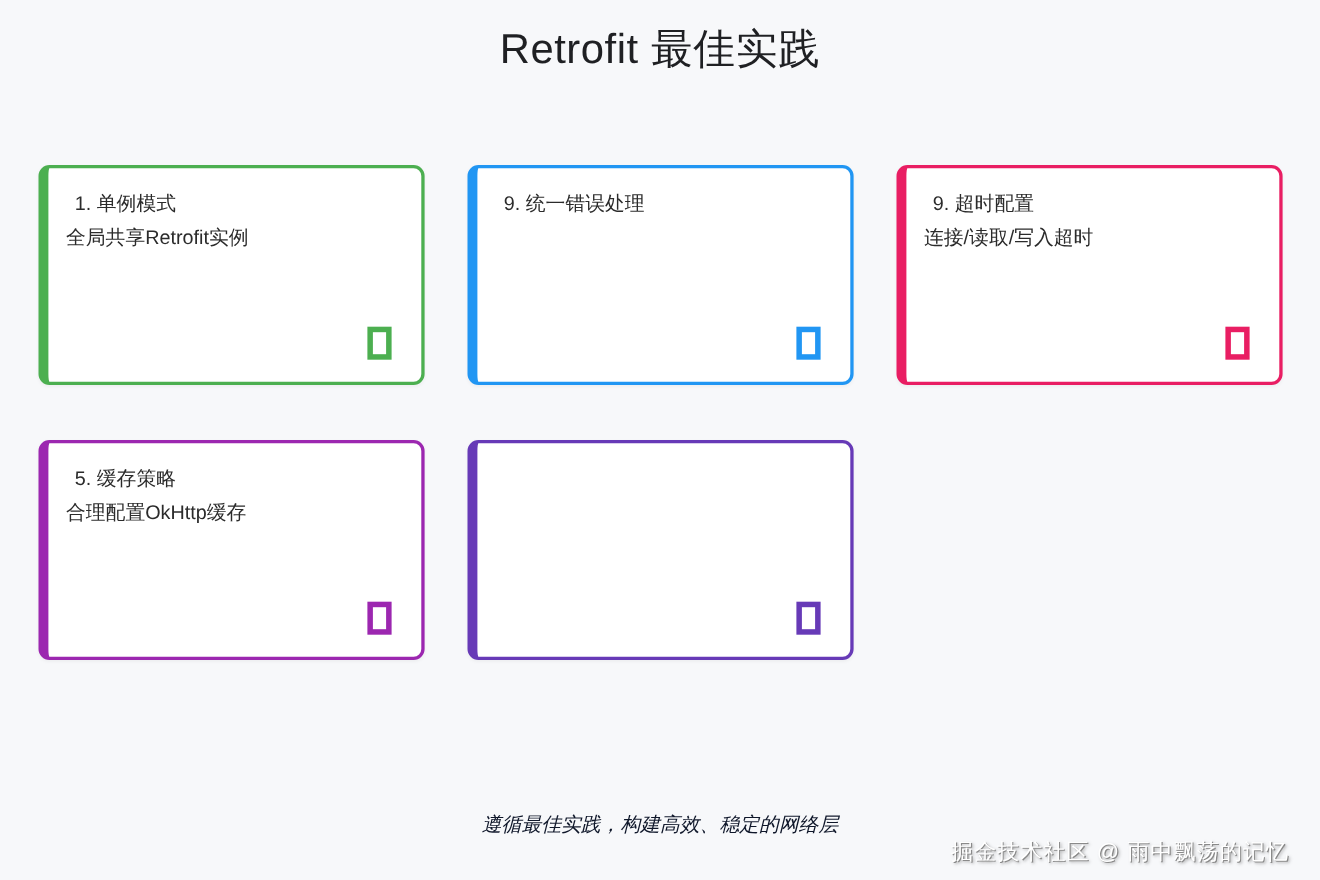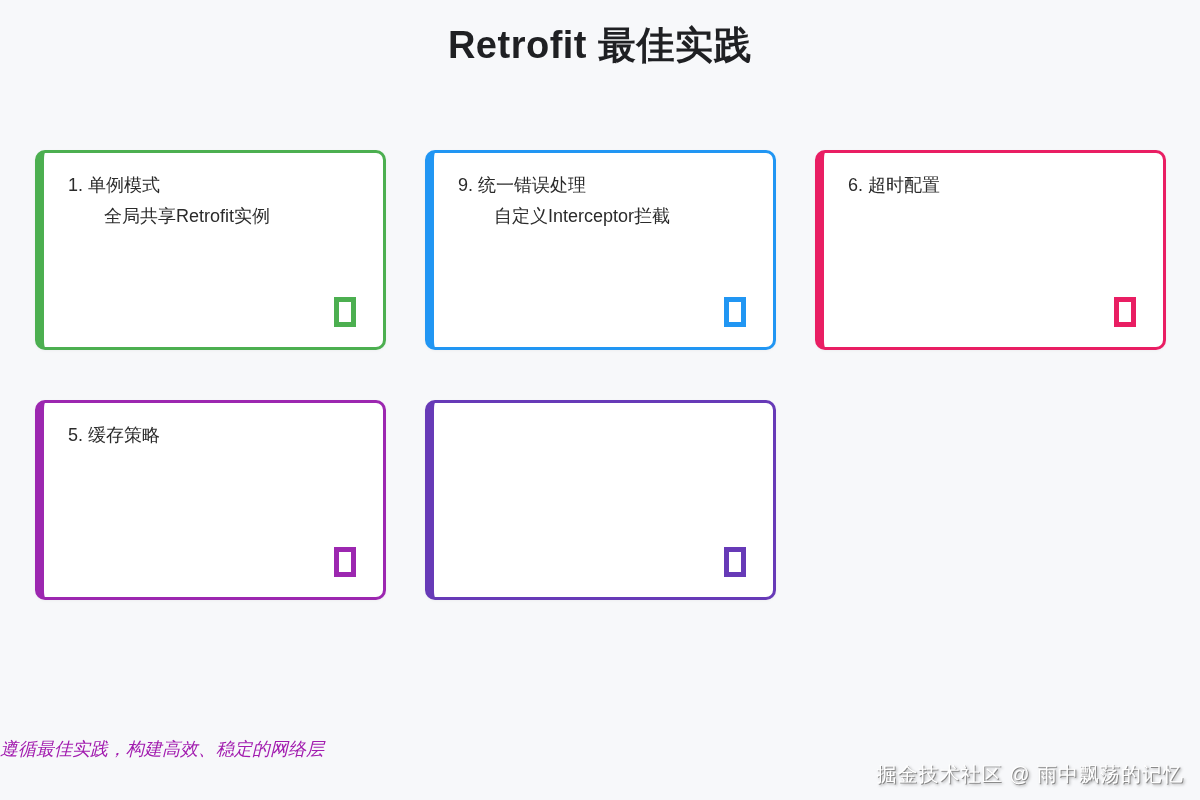--- a/index.html
+++ b/index.html
@@ -15,21 +15,21 @@
     position: relative;
     width: 1200px;
     height: 800px;
   }
   .page-title {
     margin: 0;
     padding-top: 22px;
     text-align: center;
     font-size: 38px;
     line-height: 46px;
-    font-weight: 700;
+    font-weight: 400;
     color: #1f2023;
     letter-spacing: 0.5px;
   }
   .card-grid {
     position: absolute;
     top: 150px;
     left: 35px;
     width: 1131px;
     display: grid;
     grid-template-columns: repeat(3, 351px);
@@ -46,46 +46,46 @@
     border-radius: 10px;
     box-shadow: 0 1px 3px rgba(0,0,0,0.04);
   }
   .card-heading {
     margin: 22px 0 0 24px;
     font-size: 18px;
     line-height: 20px;
     color: #2b2b2b;
   }
   .card-subtitle {
-    margin: 11px 0 0 60px;
+    margin: 11px 0 0 16px;
     font-size: 18px;
     line-height: 20px;
     color: #2b2b2b;
   }
   .glyph-box {
     position: absolute;
     right: 27px;
     bottom: 20px;
     width: 12px;
     height: 20px;
     border: 5px solid var(--c);
   }
   .footer-note {
     position: absolute;
     top: 737px;
     left: 0;
     width: 1200px;
-    text-align: left;
+    text-align: center;
     font-size: 18px;
     font-style: italic;
-    color: #a21caf;
+    color: #0f172a;
   }
   .watermark {
     position: absolute;
-    right: 16px;
+    right: 28px;
     bottom: 12px;
     font-size: 20px;
     color: #ffffff;
     text-shadow: 1px 1px 0 #8a8a8a, 2px 2px 3px rgba(0,0,0,0.35);
     letter-spacing: 1px;
   }
 </style>
 </head>
 <body>
 
@@ -96,32 +96,33 @@
   <div class="card-grid">
 
     <div class="card" style="--c: #4CAF50;">
       <div class="card-heading">1. 单例模式</div>
       <div class="card-subtitle">全局共享Retrofit实例</div>
       <div class="glyph-box"></div>
     </div>
 
     <div class="card" style="--c: #2196F3;">
       <div class="card-heading">9. 统一错误处理</div>
-      <div class="card-subtitle">自定义Interceptor拦截</div>
       <div class="glyph-box"></div>
     </div>
 
 
     <div class="card" style="--c: #E91E63;">
-      <div class="card-heading">6. 超时配置</div>
+      <div class="card-heading">9. 超时配置</div>
+      <div class="card-subtitle">连接/读取/写入超时</div>
       <div class="glyph-box"></div>
     </div>
 
     <div class="card" style="--c: #9C27B0;">
       <div class="card-heading">5. 缓存策略</div>
+      <div class="card-subtitle">合理配置OkHttp缓存</div>
       <div class="glyph-box"></div>
     </div>
 
     <div class="card" style="--c: #673AB7;">
       <div class="glyph-box"></div>
     </div>
 
   </div>
 
   <div class="footer-note">遵循最佳实践，构建高效、稳定的网络层</div>

